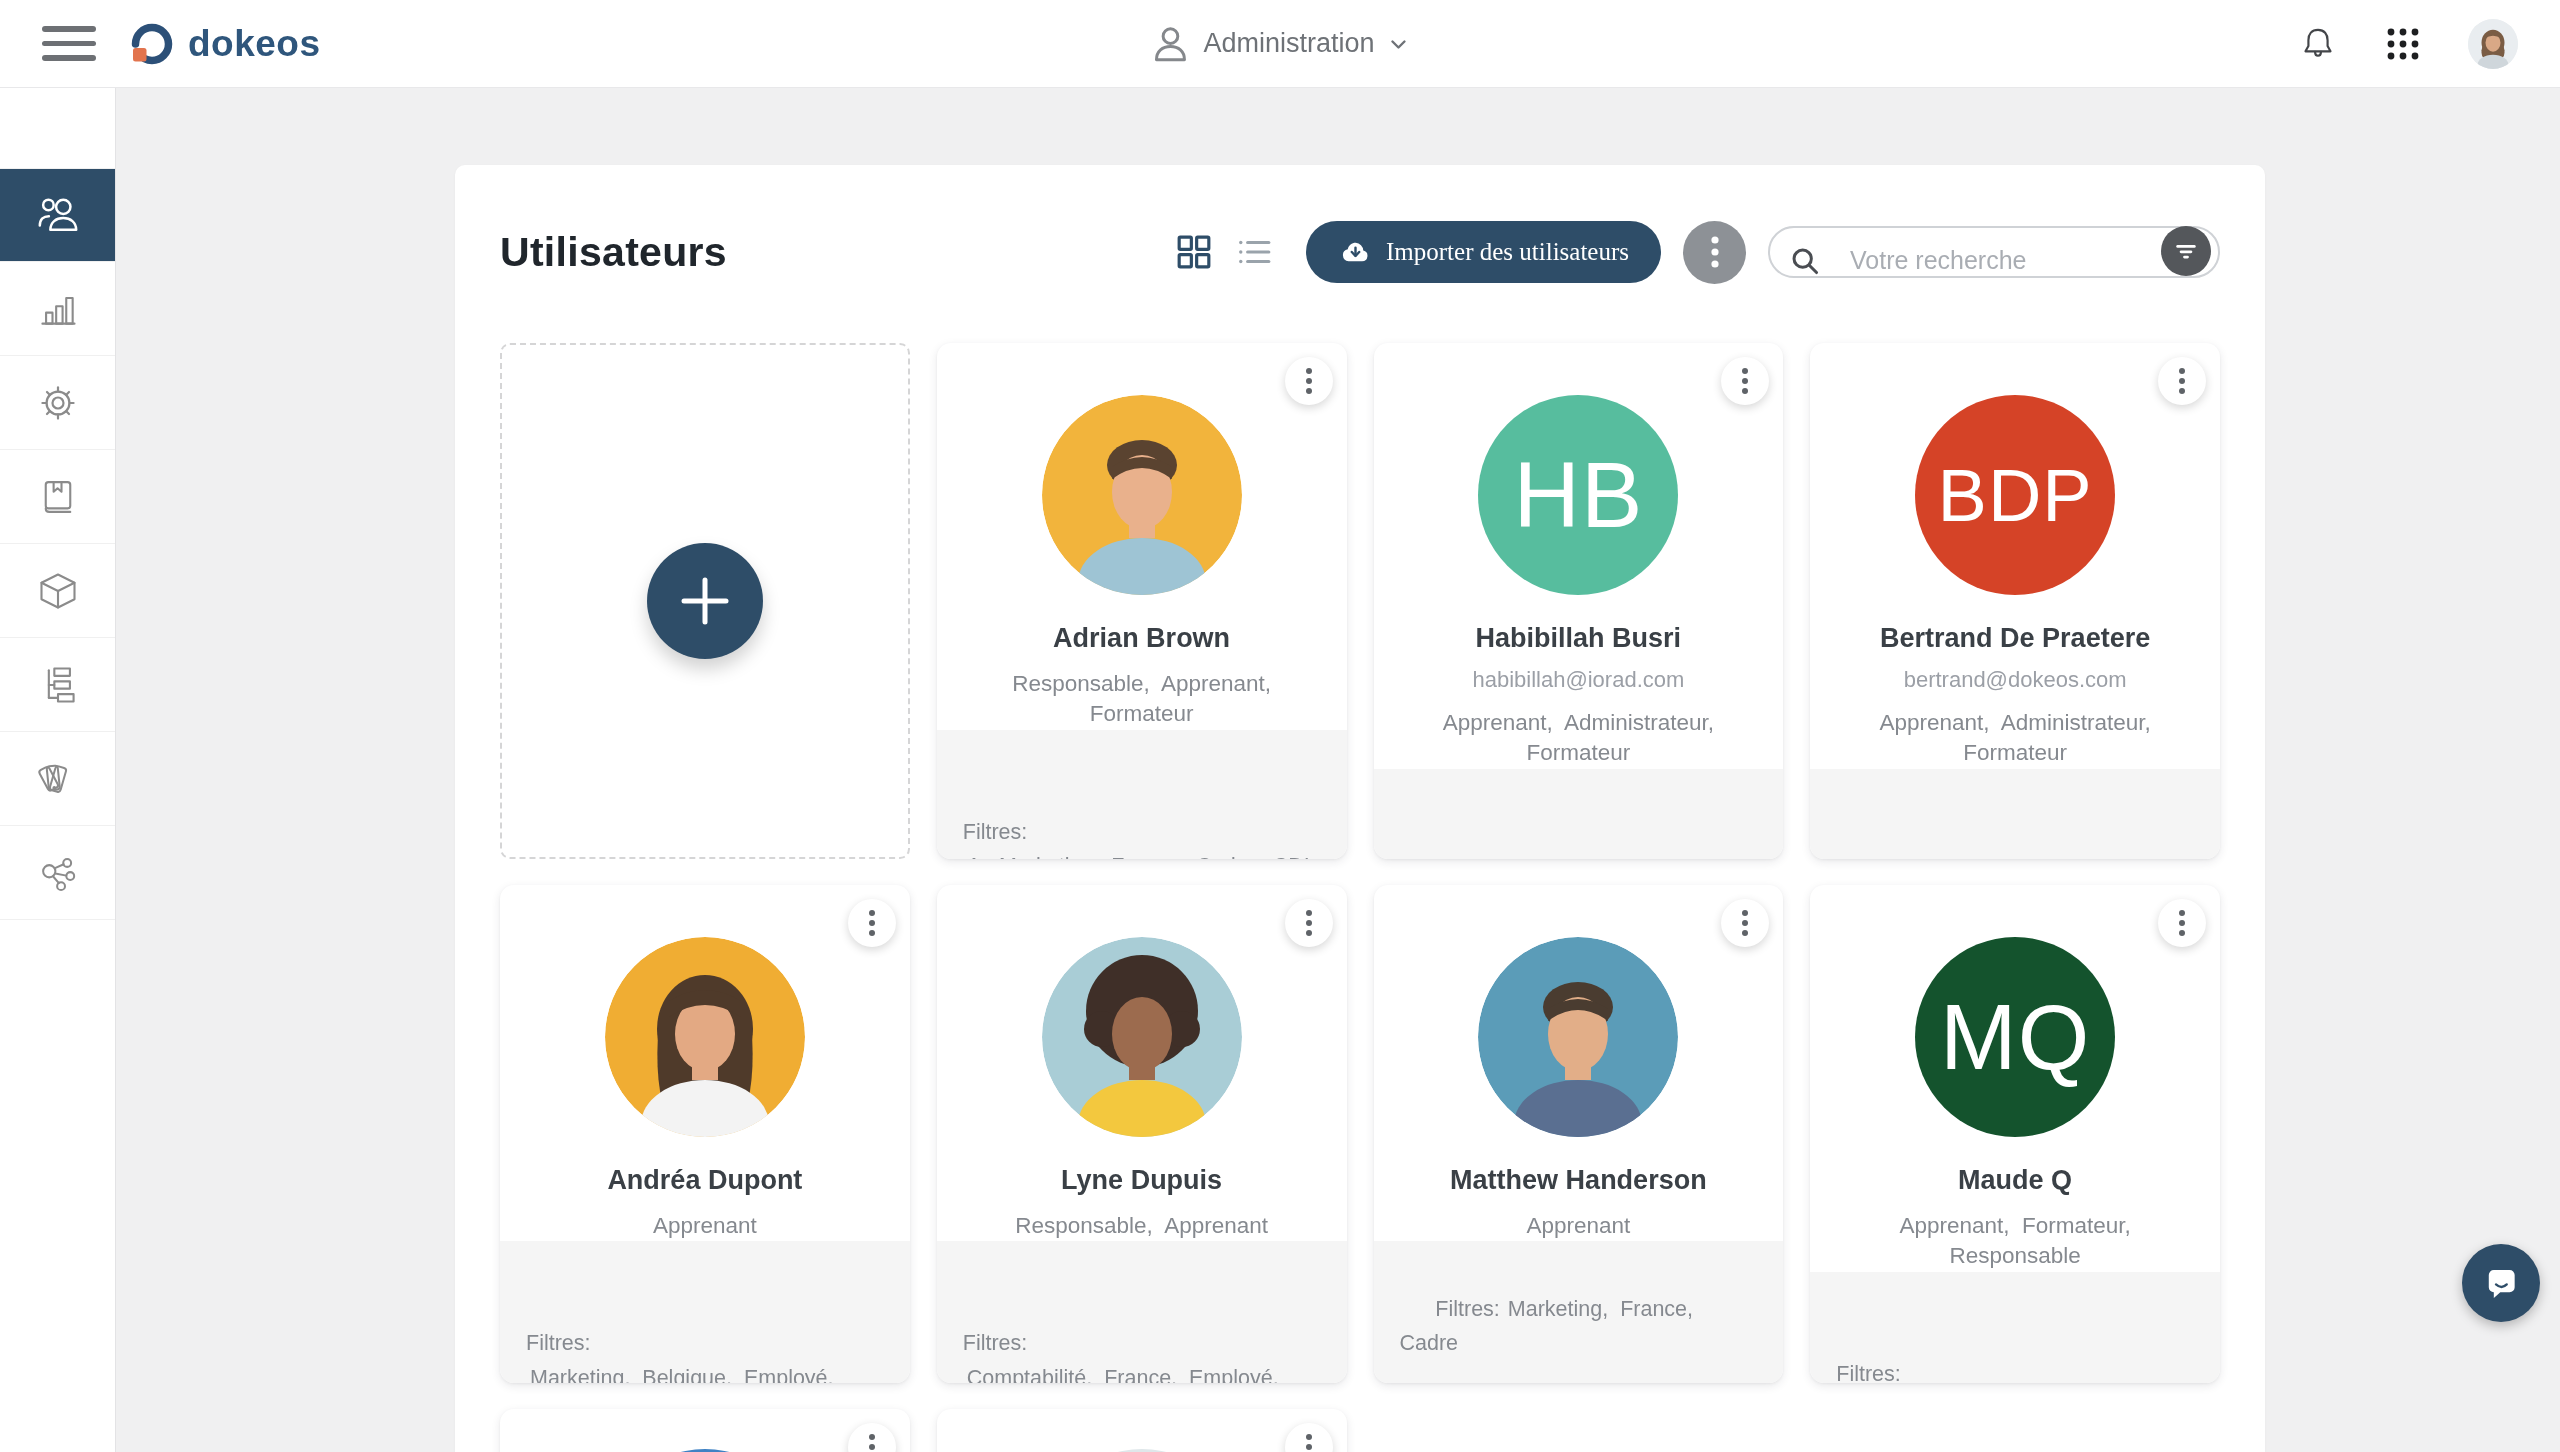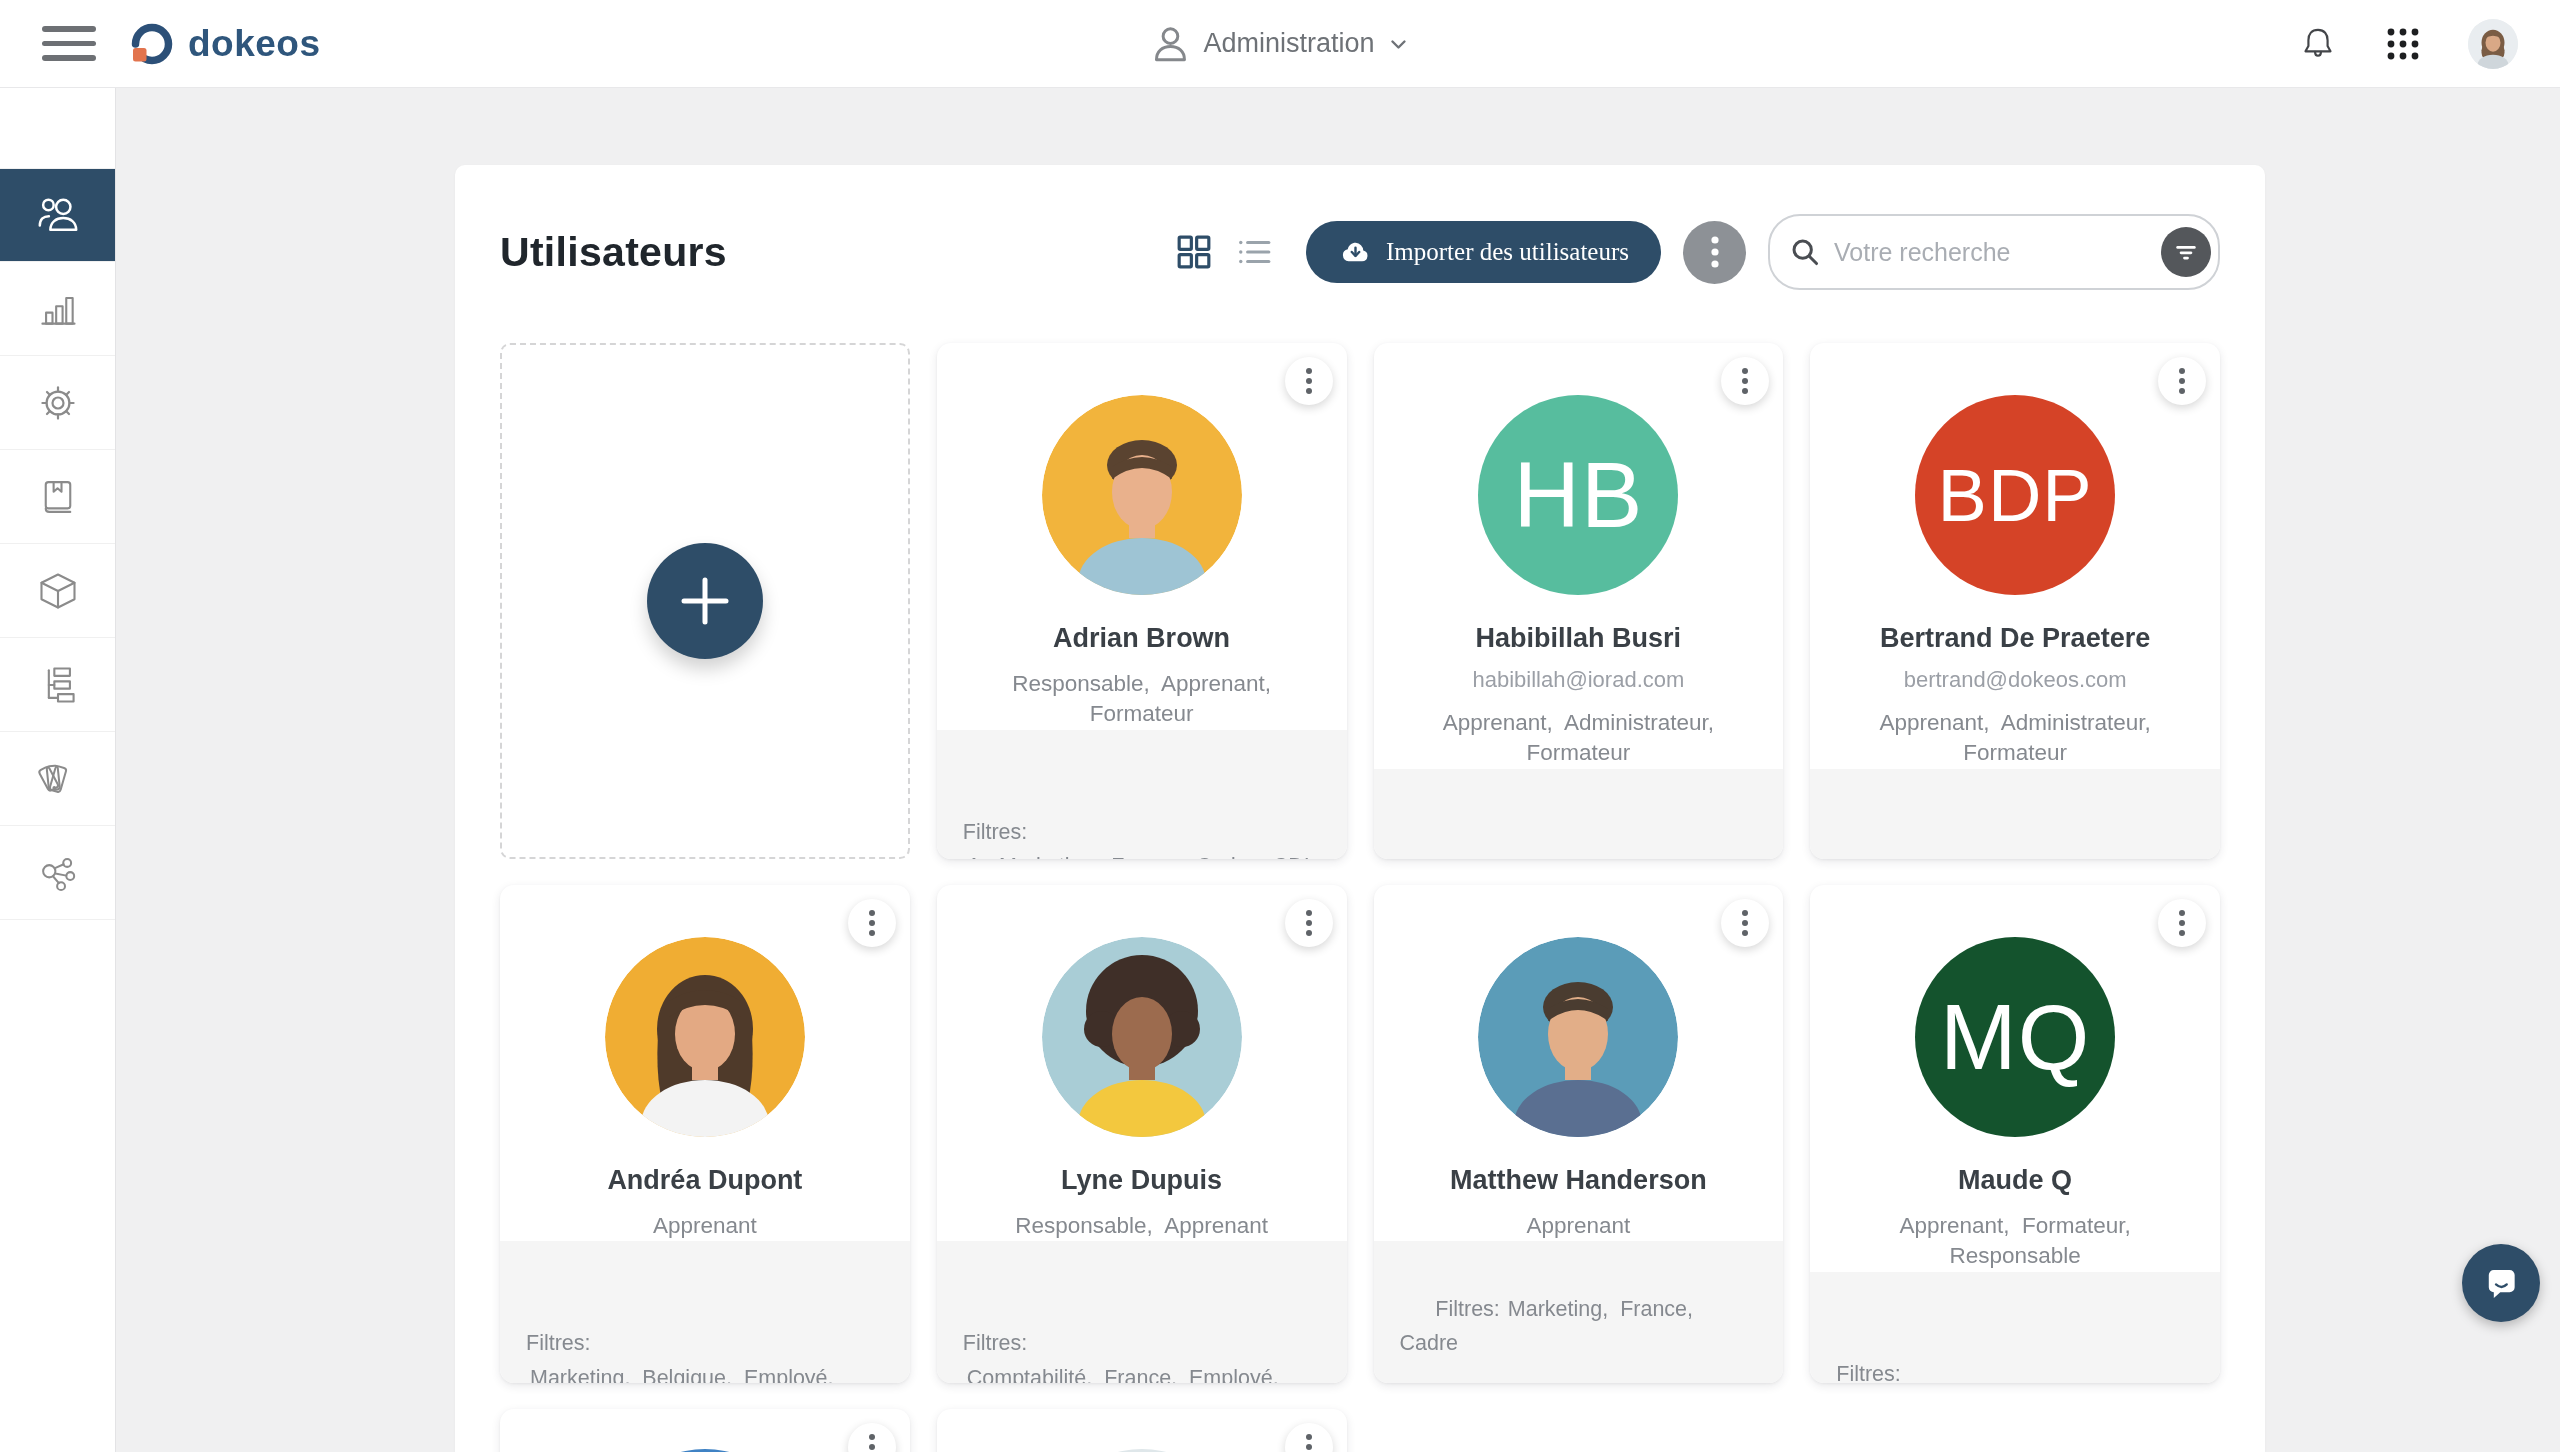--- a/index.html
+++ b/index.html
@@ -42,22 +42,22 @@
   .panel-header { padding-top:42px; height:132px; display:flex; align-items:center; justify-content:space-between; }
   .page-title { margin:0; font-size:41px; font-weight:800; color:#20262c; letter-spacing:.3px; }
   .controls { display:flex; align-items:center; gap:22px; }
   .view-toggles { display:flex; align-items:center; gap:16px; margin-right:8px; }
   .toggle-btn { background:none; border:none; padding:4px; cursor:pointer; display:flex; }
   .import-btn { height:62px; border:none; border-radius:32px; background:#2e4d68; color:#fff;
     font-size:25px; font-family:Liberation Serif, serif; display:flex; align-items:center; gap:14px;
     padding:0 32px; cursor:pointer; }
   .more-btn { width:63px; height:63px; border-radius:50%; background:#8d9196; border:none;
     display:flex; align-items:center; justify-content:center; cursor:pointer; }
-  .search { width:452px; height:76px; border:2px solid #cfd2d6; border-radius:32px; background:#fff;
-    display:flex; align-items:center; gap:12px; padding:0 7px 0 20px; }
+  .search { width:452px; height:52px; border:2px solid #cfd2d6; border-radius:32px; background:#fff;
+    display:flex; align-items:flex-end; gap:28px; padding:0 7px 0 20px; }
   .search input { border:none; outline:none; flex:1; min-width:0; font-size:25px; color:#444;
     font-family:inherit; background:transparent; }
   .search input::placeholder { color:#a9adb3; }
   .filter-btn { width:50px; height:50px; border-radius:50%; background:#54575b; border:none;
     flex-shrink:0; display:flex; align-items:center; justify-content:center; cursor:pointer; }
   
   .cards { margin-top:46px; display:grid; grid-template-columns:repeat(4,1fr);
     grid-template-rows:516px 498px 360px; gap:26px 27px; }
   .card { background:#fff; border-radius:14px; position:relative;
     box-shadow:0 3px 10px rgba(40,40,60,.10), 0 1px 3px rgba(0,0,0,.05);

